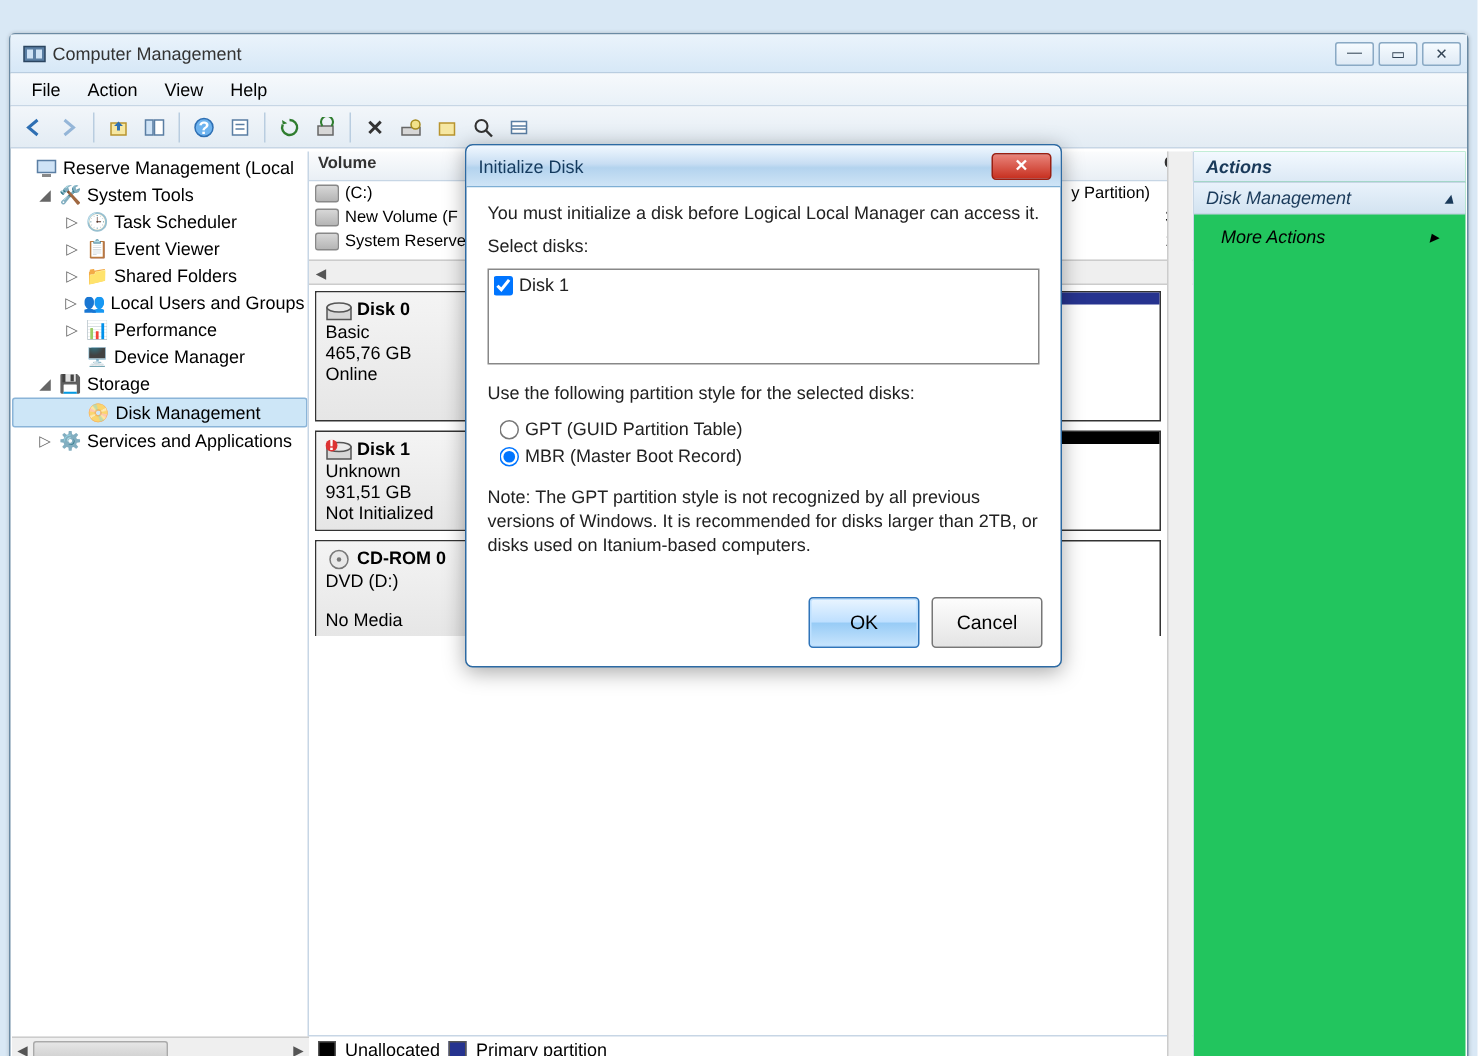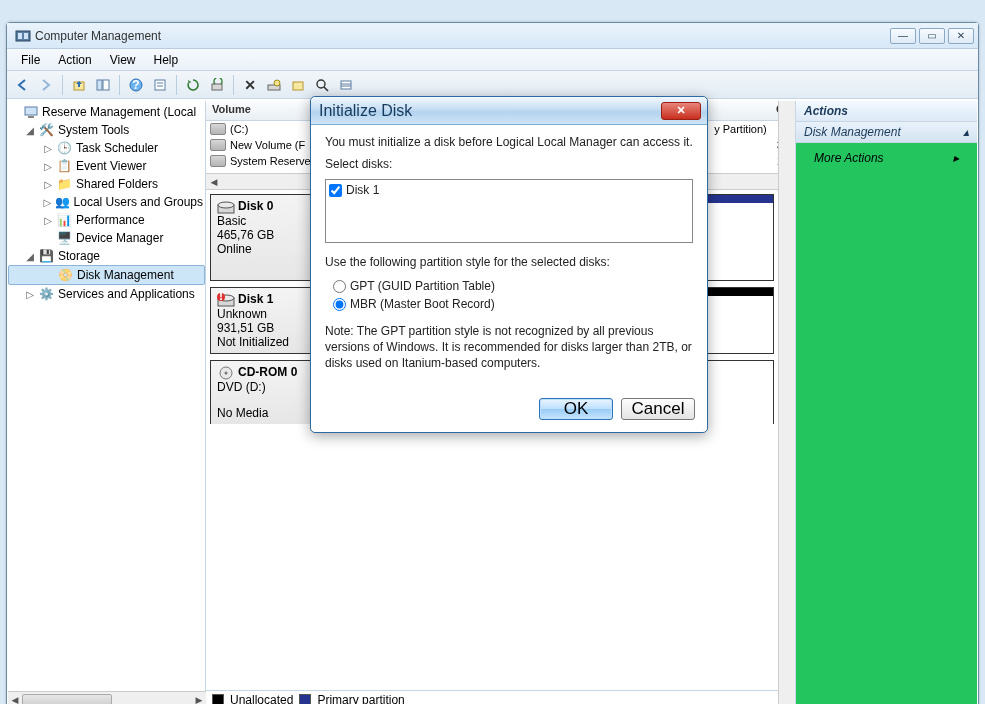--- a/index.html
+++ b/index.html
@@ -69,30 +69,30 @@
 
 .actions{width:181px;background:#22c55e;font-style:italic;}
 .actions .ahdr{background:linear-gradient(#f3f9ff,#dce9f5);border-bottom:1px solid #c7d6e5;padding:3px 8px;font-weight:600;color:#1a3a5a;}
 .actions .asub{background:linear-gradient(#e9f2fb,#d3e3f1);border-bottom:1px solid #c7d6e5;padding:3px 8px;color:#1a3a5a;display:flex;justify-content:space-between;align-items:center;cursor:pointer;}
 .actions .armv{height:4px;}
 .actions .aitem{padding:4px 18px;cursor:pointer;display:flex;justify-content:space-between;align-items:center;}
 
 
 .dialog{position:absolute;left:310px;top:96px;width:398px;background:#fff;border:1px solid #2d6aa3;border-radius:5px;box-shadow:0 3px 14px rgba(0,0,0,.35);z-index:50;}
 .dlg-title{height:28px;background:linear-gradient(#f1f8ff,#c8def3 45%,#b3d3ee 55%,#cfe4f6);border-bottom:1px solid #7eaed4;display:flex;align-items:center;padding:0 6px;border-radius:5px 5px 0 0;}
-.dlg-title .t{flex:1;color:#143a5e;font-size:16px;padding-left:2px;}
+.dlg-title .t{flex:1;color:#143a5e;font-size:12px;padding-left:2px;}
 .dlg-close{width:40px;height:18px;background:linear-gradient(#e9847a,#c72f1f);border:1px solid #9a1f12;border-radius:3px;color:#fff;display:flex;align-items:center;justify-content:center;cursor:pointer;font-weight:bold;font-size:11px;}
 .dlg-body{padding:10px 14px 10px 14px;font-size:11px;color:#222;}
 .dlg-body p{margin-bottom:8px;}
 .disk-select{border:1px solid #888;height:64px;padding:3px;margin-bottom:12px;overflow:auto;}
 .disk-select label{display:flex;align-items:center;gap:4px;}
 .radio-row{display:flex;align-items:center;gap:4px;padding:2px 8px;}
 .dlg-note{margin-top:10px;line-height:1.35;}
 .dlg-btns{display:flex;justify-content:flex-end;gap:8px;padding:8px 12px 12px;}
-.dlgbtn{min-width:74px;height:22px;border:1px solid #777;border-radius:3px;background:linear-gradient(#fdfdfd,#e4e4e4);cursor:pointer;font-size:17px;}
+.dlgbtn{min-width:74px;height:34px;border:1px solid #777;border-radius:3px;background:linear-gradient(#fdfdfd,#e4e4e4);cursor:pointer;font-size:13px;}
 .dlgbtn.primary{border:1px solid #2f74b9;background:linear-gradient(#eaf5ff,#bfe0ff 48%,#98ccf6 52%,#c9e5fd);box-shadow:0 0 0 1px #bde0ff inset;}
 
 .hscroll-mid-top{height:17px;background:#efefef;border-top:1px solid #ccc;border-bottom:1px solid #ccc;position:relative}
 .hscroll-mid-top .arr{width:16px;height:15px;display:inline-flex;align-items:center;justify-content:center;color:#555;font-size:9px}
 .hscroll-mid-top .arr.r{position:absolute;right:0;top:0}
 .vs-mid{position:absolute;right:0;top:0;bottom:0;width:17px;background:#efefef;border-left:1px solid #ccc;}
 </style>
 </head>
 <body>
 

